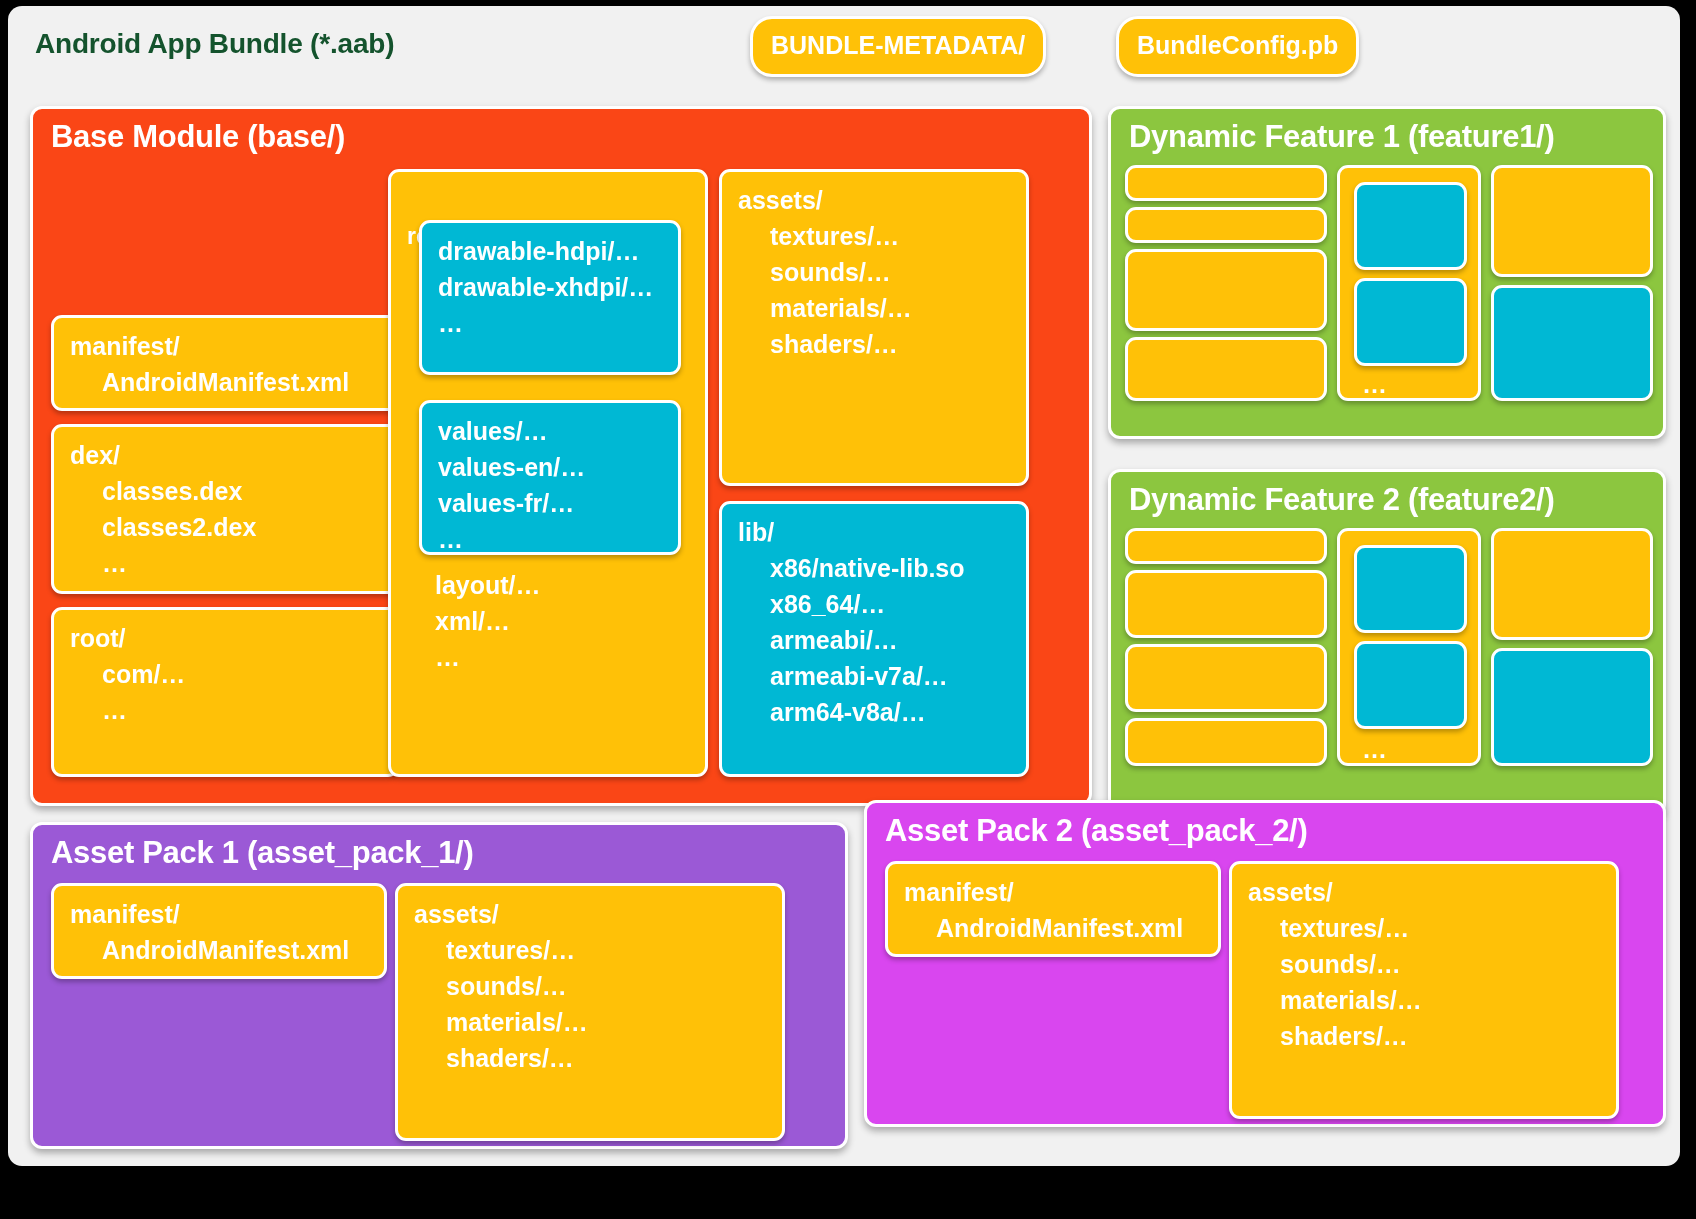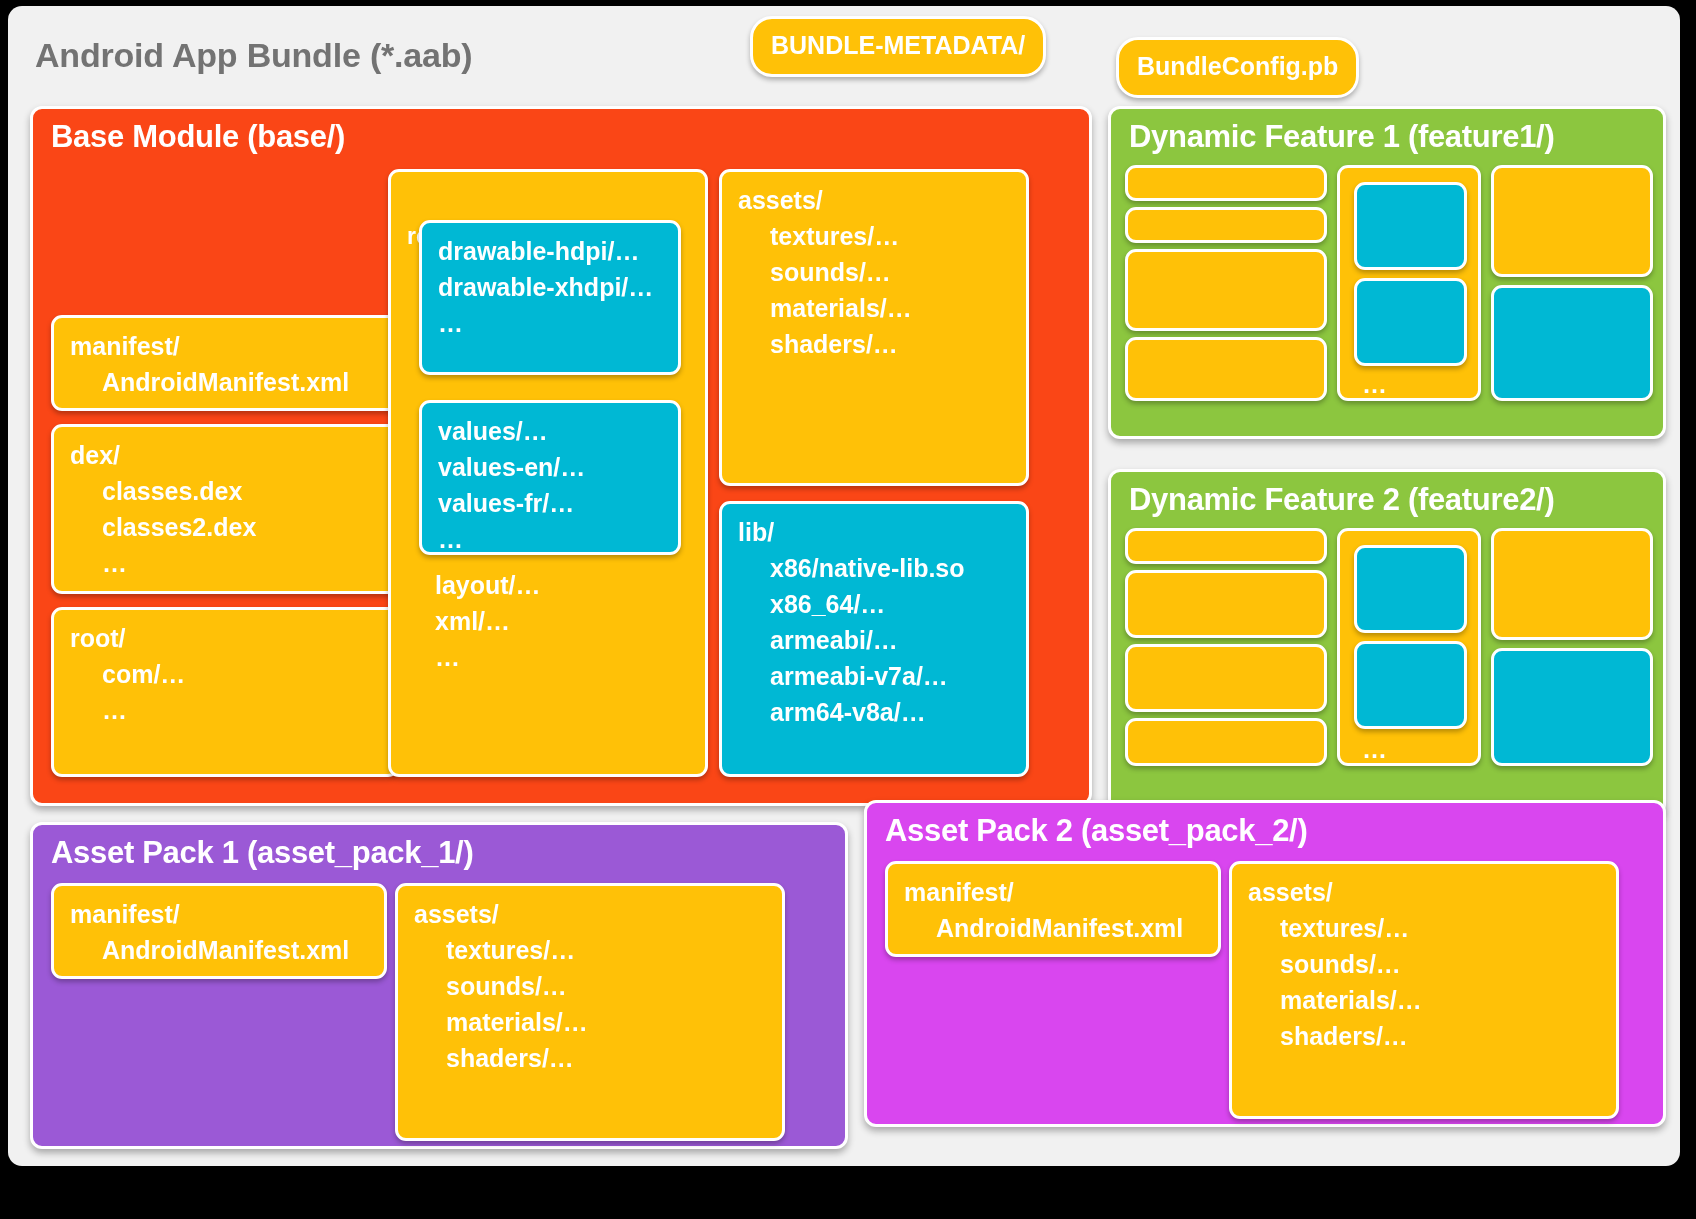--- a/index.html
+++ b/index.html
@@ -17,36 +17,36 @@
     background:#f1f1f1;border-radius:14px;
     box-shadow:0 4px 10px rgba(0,0,0,.55);
     box-sizing:border-box;
   }
 
   .bundle-header{
     position:absolute;left:0;top:0;width:100%;height:92px;
   }
   .bundle-title{
     position:absolute;left:27px;top:22px;
-    font-size:34px;font-weight:700;color:#737373;
-    letter-spacing:-.2px;white-space:nowrap;margin-top:8px;
+    font-size:28px;font-weight:700;color:#14532d;
+    letter-spacing:-.2px;white-space:nowrap;
   }
 
   .pill{
     position:absolute;top:10px;
     background:#FFC107;color:#fff;
     font-size:25px;font-weight:700;
     border-radius:22px;
     padding:12px 18px 14px 18px;
     border:3px solid #fff;
     box-shadow:0 3px 5px rgba(0,0,0,.28);
     white-space:nowrap;box-sizing:border-box;
   }
   .pill.meta{left:742px;}
-  .pill.config{left:1108px;margin-top:21px;}
+  .pill.config{left:1108px;}
 
   
   .panel{
     position:absolute;border-radius:12px;
     border:3px solid #fff;
     box-shadow:0 4px 7px rgba(0,0,0,.3);
     box-sizing:border-box;
   }
   .panel-title{
     position:absolute;left:18px;top:10px;

